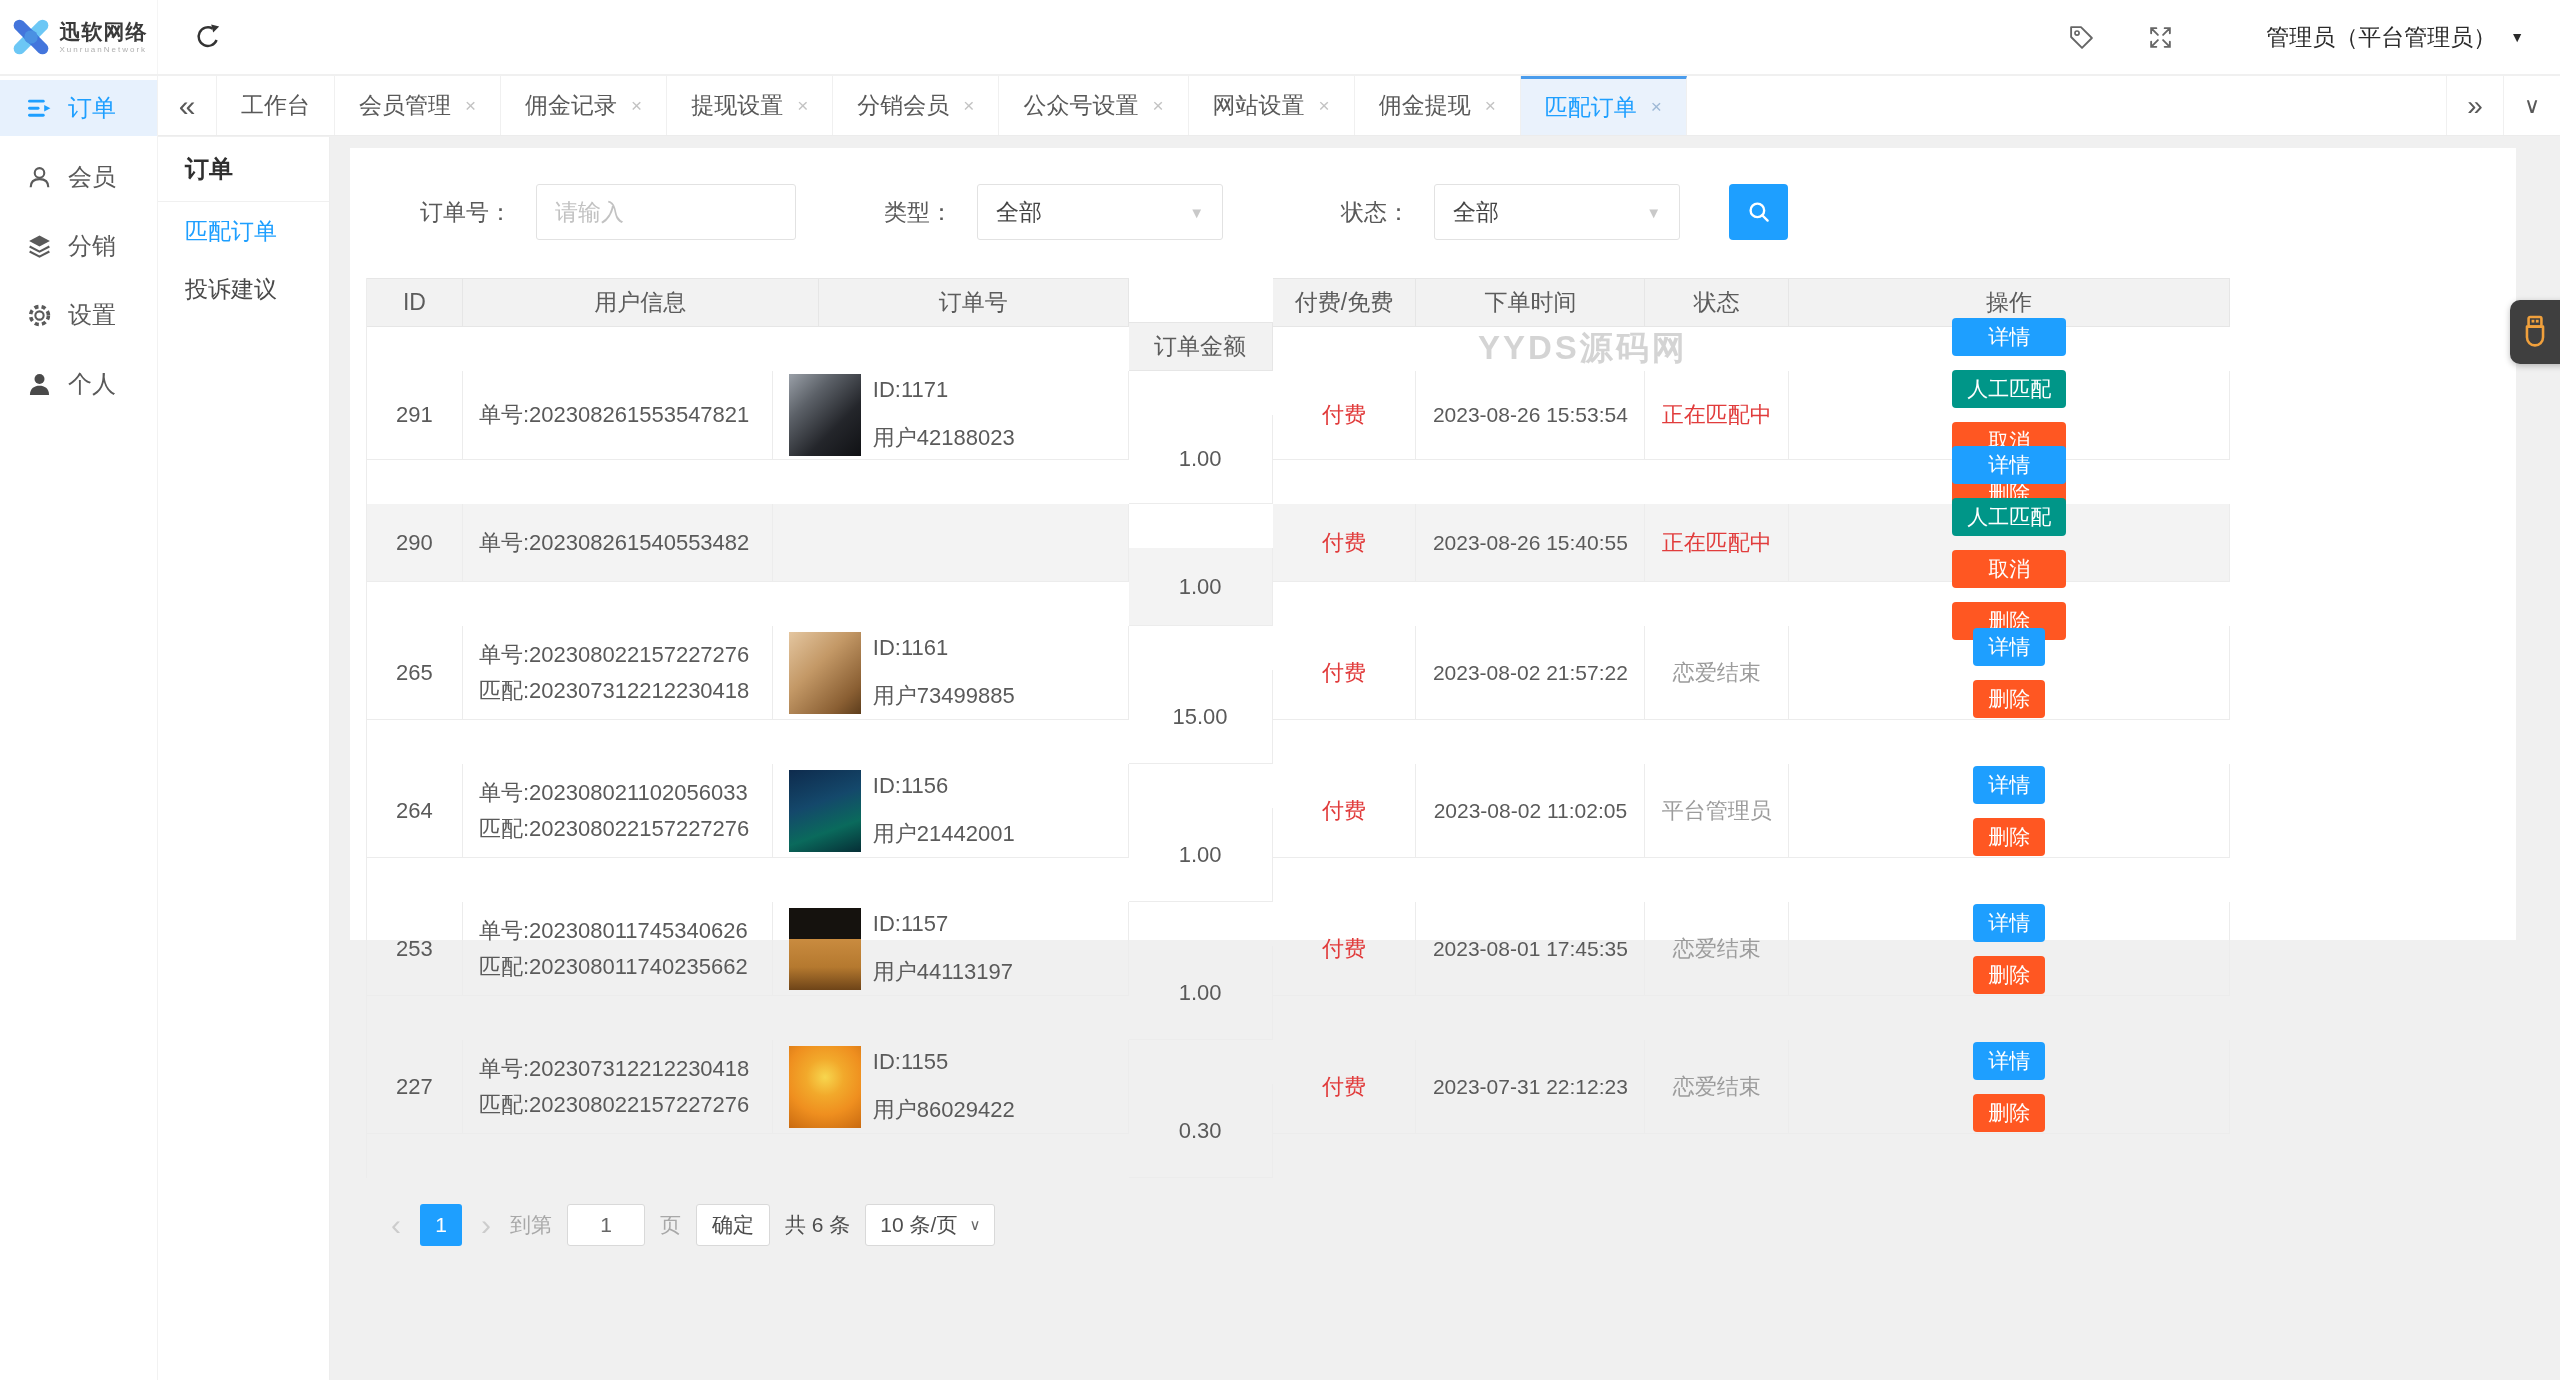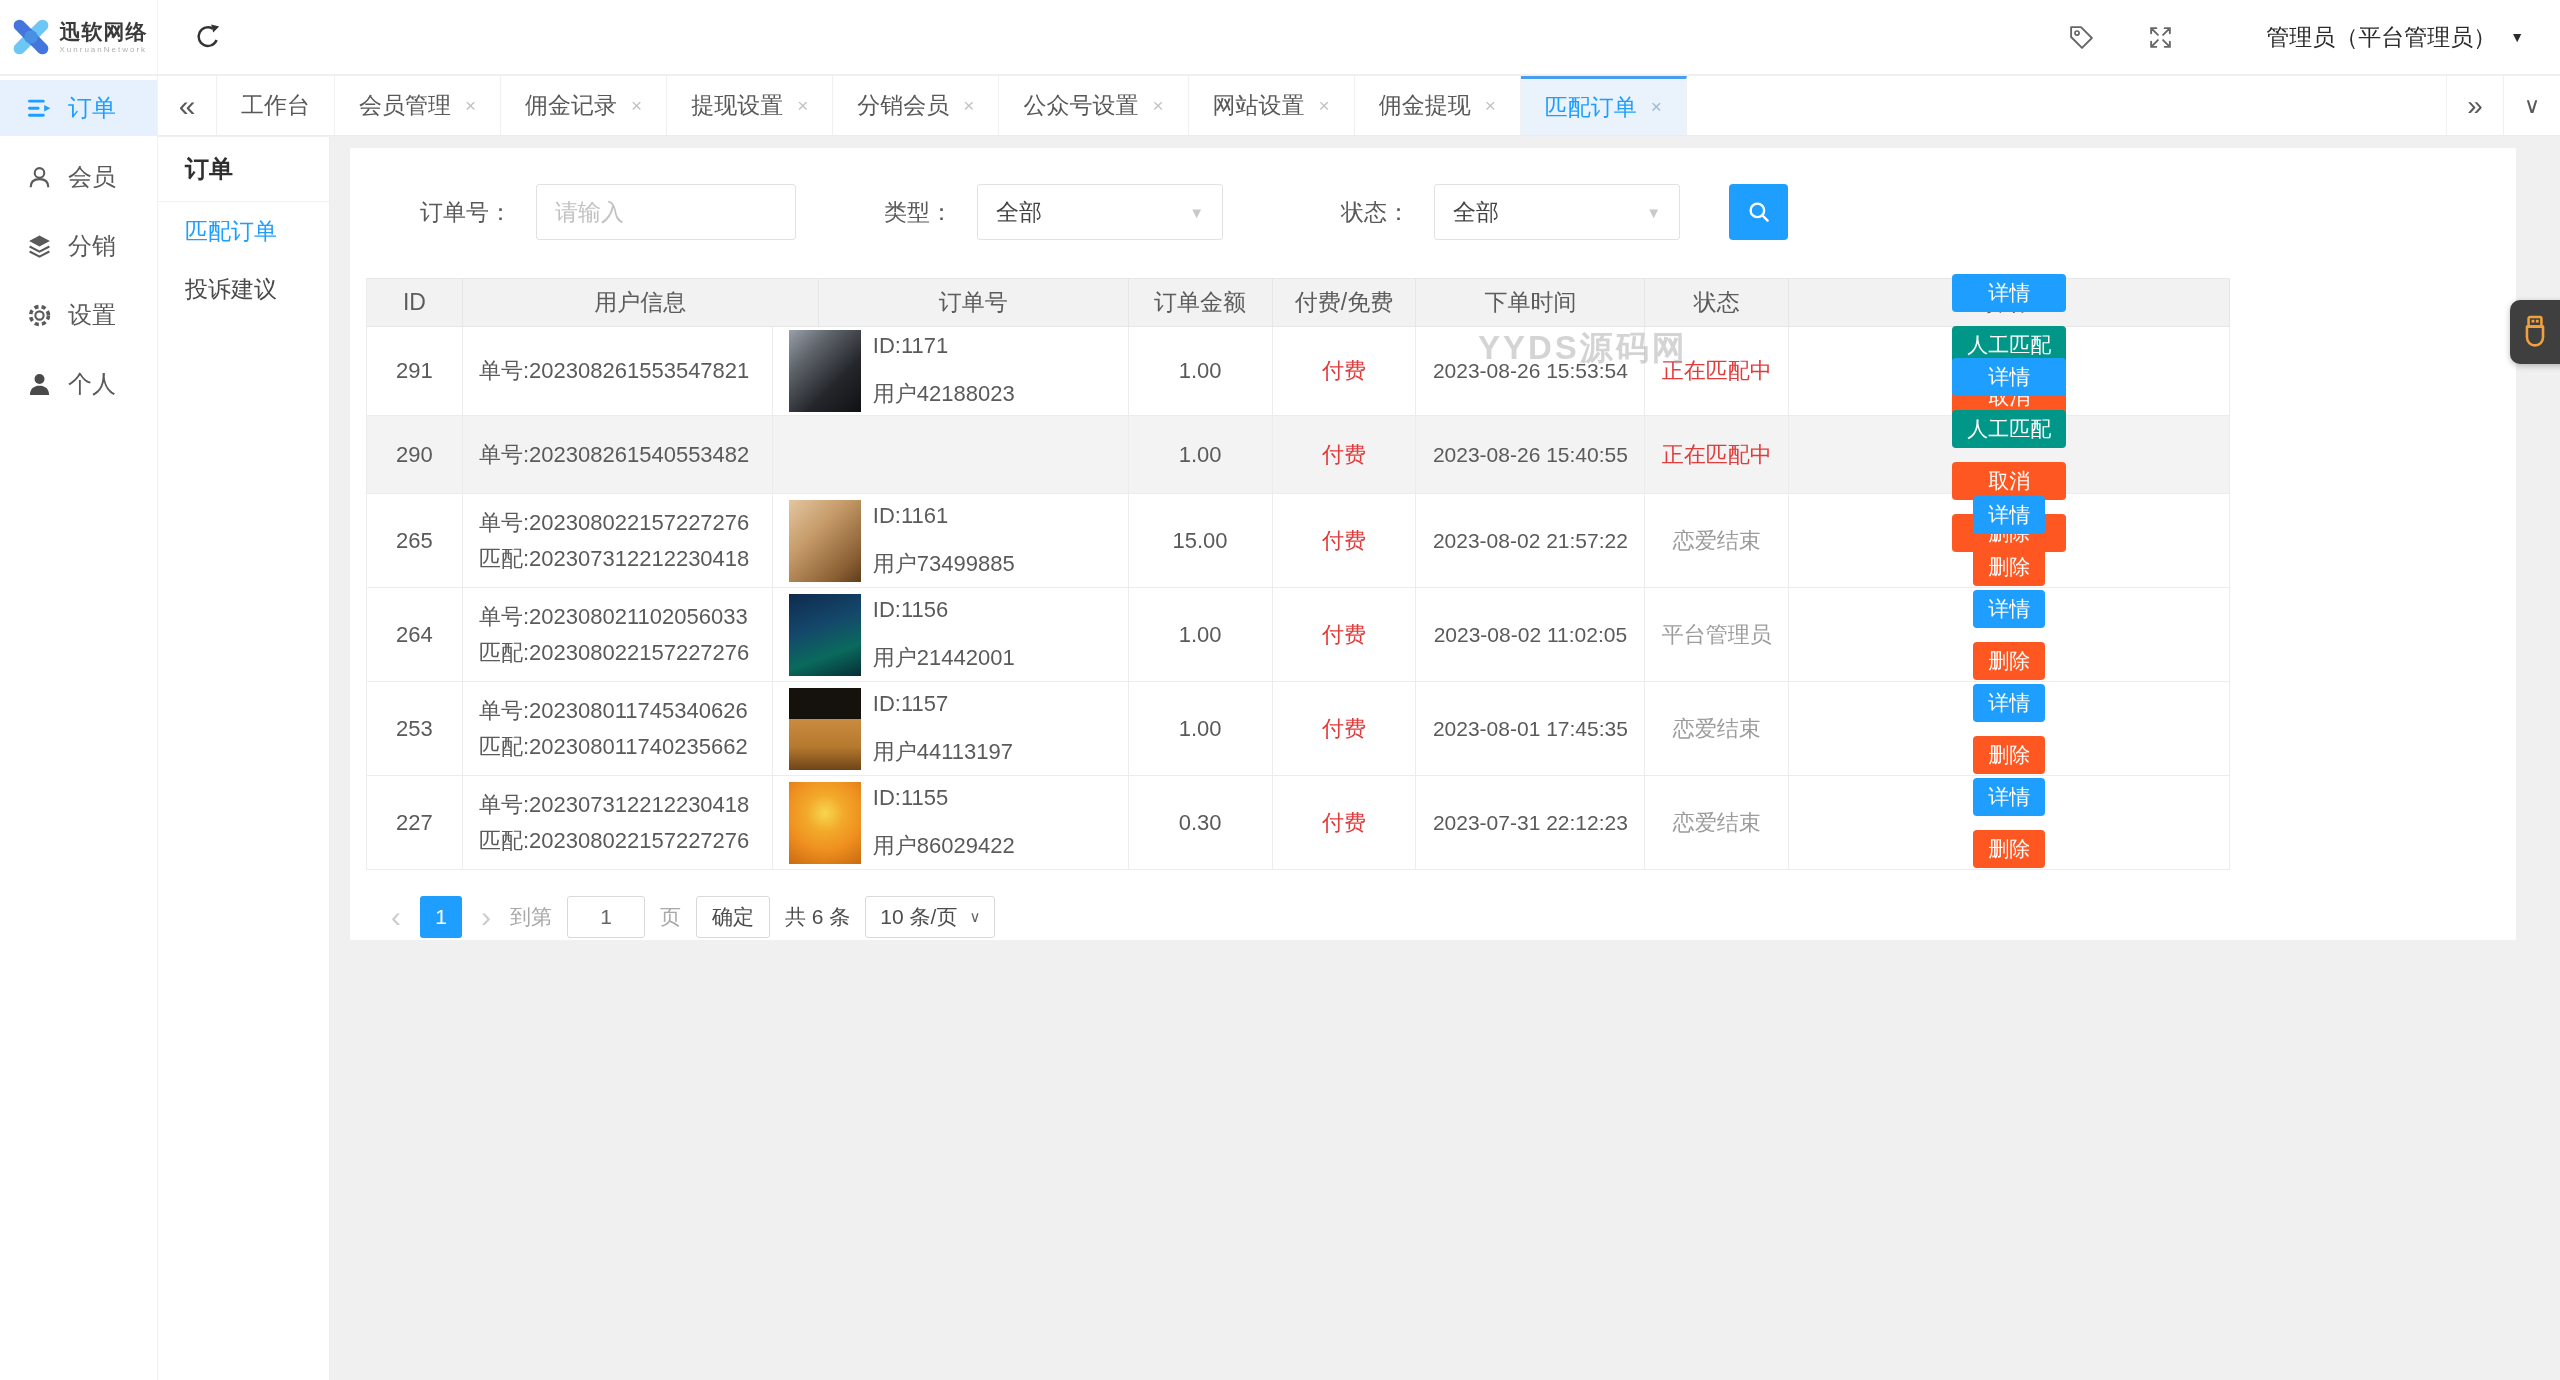--- a/index.html
+++ b/index.html
@@ -55,21 +55,21 @@
   .f-select { width:246px; height:56px; border:1px solid #e2e2e2; border-radius:3px; margin-left:24px; display:flex; align-items:center; justify-content:space-between; padding:0 18px; font-size:23px; color:#444; cursor:pointer; background:#fff; }
   .f-caret { font-size:15px; color:#c9c9c9; }
   .f-search { width:59px; height:56px; background:#1e9fff; border-radius:4px; margin-left:49px; display:flex; align-items:center; justify-content:center; cursor:pointer; border:none; }
 
   
   .tablewrap { position:relative; margin:38px 0 0 16px; width:1864px; }
   .trow { display:flex; border-left:1px solid #ececec; }
   .td { border-right:1px solid #ececec; border-bottom:1px solid #ececec; display:flex; align-items:center; justify-content:center; font-size:22px; color:#5a5a5a; }
   .thead .td { background:#f2f2f2; border-color:#e6e6e6; border-top:1px solid #e6e6e6; height:49px; font-size:23px; color:#5c5c5c; }
   .c0{width:96px;} .c1{width:310px; justify-content:flex-start; padding-left:16px;} .c2{width:356px; justify-content:flex-start; padding-left:16px;}
-  .c3{width:144px;} .c4{width:144px;} .c5{width:229px; font-size:21px;} .c6{width:144px;} .c7{width:441px;}
+  .c3{width:144px;margin-top:44px;} .c4{width:144px;} .c5{width:229px; font-size:21px;} .c6{width:144px;} .c7{width:441px;}
   .thead .c1, .thead .c2 { justify-content:center; padding-left:0; }
   .trow.hl .td { background:#f3f3f3; }
   .h88 .td{height:89px;} .h78 .td{height:78px;} .h94 .td{height:94px;}
   .ordercell { display:flex; flex-direction:column; align-items:flex-start; justify-content:center; line-height:36px; }
   .usercell { display:flex; align-items:center; }
   .avatar { width:72px; height:82px; flex:none; }
   .av1 { background:linear-gradient(135deg,#9aa0a8 0%,#5c6168 30%,#24262b 65%,#101114 100%); }
   .av3 { background:linear-gradient(135deg,#e4c6a0 0%,#c39866 40%,#8a5f33 80%,#5d3d1c 100%); }
   .av4 { background:linear-gradient(160deg,#0e2b4d 0%,#14486b 40%,#0a6a5c 70%,#062e36 100%); }
   .av5 { background:linear-gradient(180deg,#15120e 0%,#15120e 38%,#c98b3f 38%,#b5792f 72%,#6e4418 100%); }

